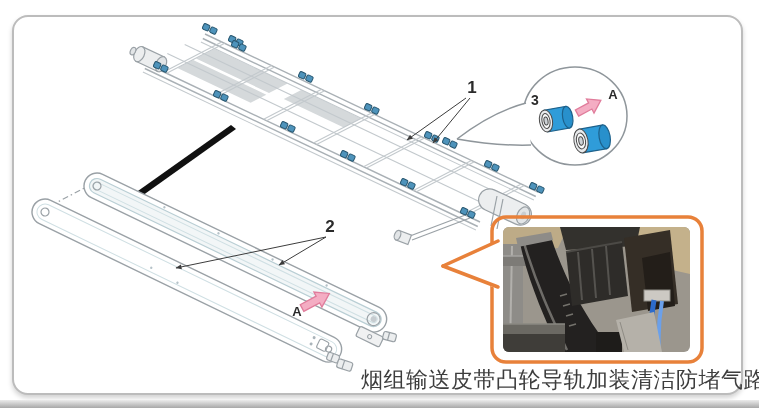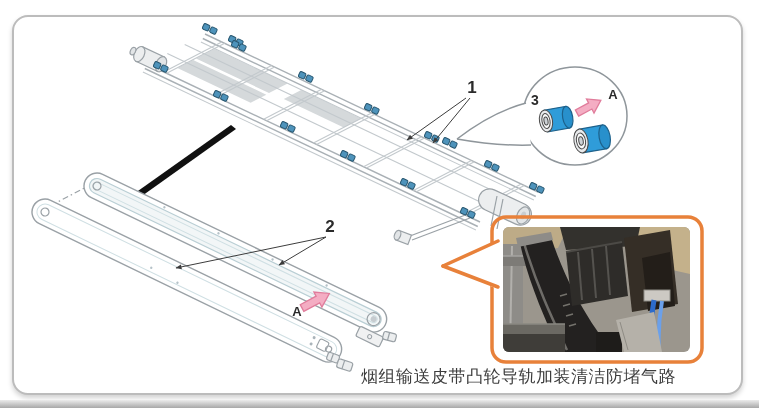--- a/index.html
+++ b/index.html
@@ -4,21 +4,21 @@
 <style>
   html,body{margin:0;padding:0;background:#ffffff;}
   .stage{position:relative;width:759px;height:408px;background:#ffffff;overflow:hidden;
          font-family:"Liberation Sans",sans-serif;}
   .card{position:absolute;left:12px;top:15px;width:727px;height:376px;
         background:#ffffff;border:2px solid #bcbcbc;border-radius:16px;
         box-shadow:0 3px 5px rgba(0,0,0,0.18);}
   .diagram{position:absolute;left:0;top:0;}
   .caption{position:absolute;left:361px;top:365px;width:382px;height:27px;
            font-family:"Liberation Serif","DejaVu Serif",serif;
-           font-size:17px;letter-spacing:0.5px;color:#3d3d3d;white-space:nowrap;}
+           font-size:22px;letter-spacing:0.5px;color:#3d3d3d;white-space:nowrap;}
   .bottom-strip{position:absolute;left:0;bottom:0;width:759px;height:8px;
                 background:linear-gradient(180deg,#ececec,#a8a8a8);}
   
   .rail{stroke:#a9b0b5;stroke-width:1.4;fill:none;}
   .rail2{stroke:#c3c9cd;stroke-width:1.1;fill:none;}
   .plate{fill:#d5d9db;stroke:none;}
   .clamp rect{stroke:#27566f;stroke-width:1;}
   .metal{fill:#eceeef;stroke:#9aa1a6;stroke-width:1.2;}
   .metal2{fill:#e2e5e7;stroke:#9aa1a6;stroke-width:1.2;}
   .loopOuter{fill:#ffffff;stroke:#9aa1a6;stroke-width:1.4;}

